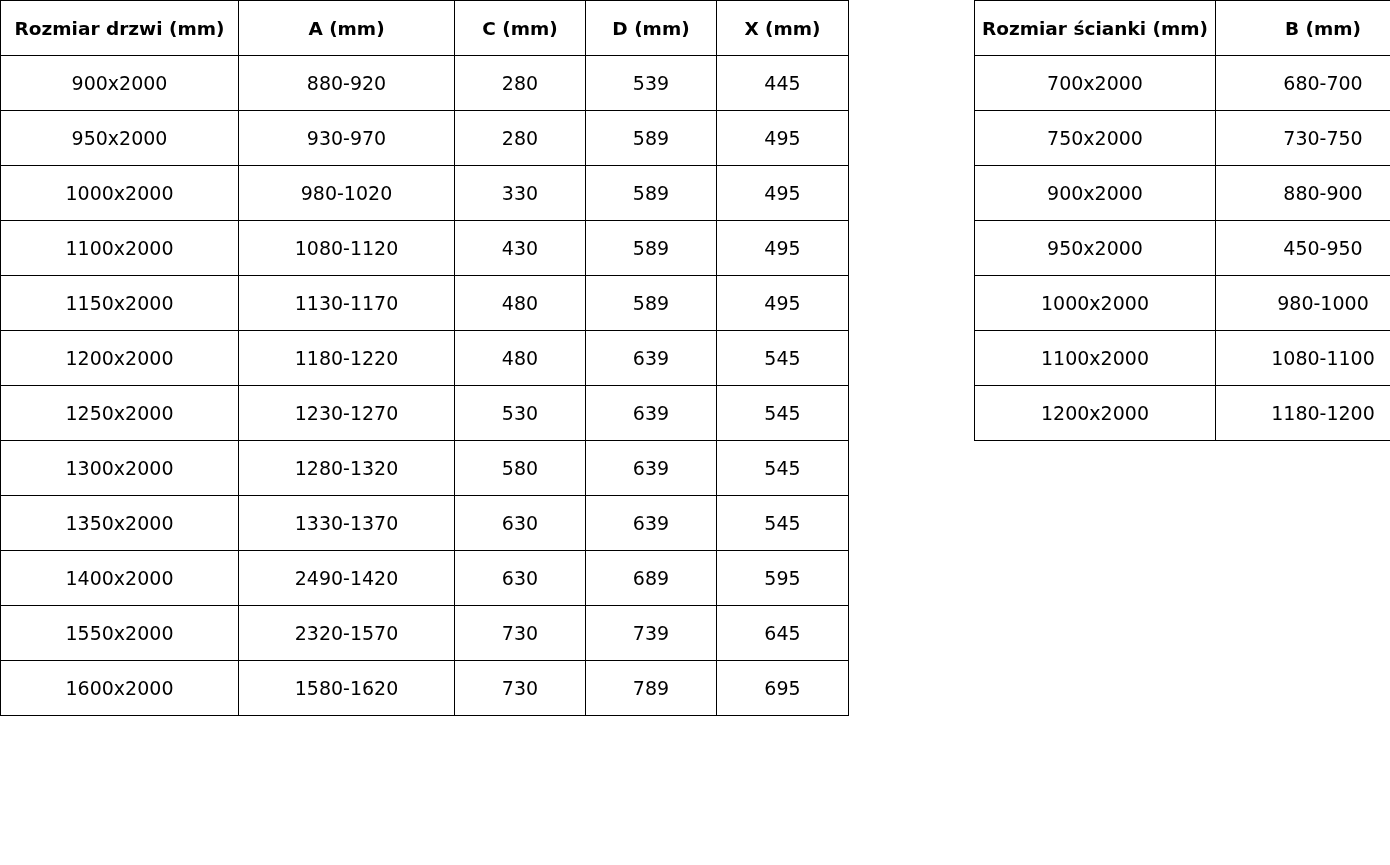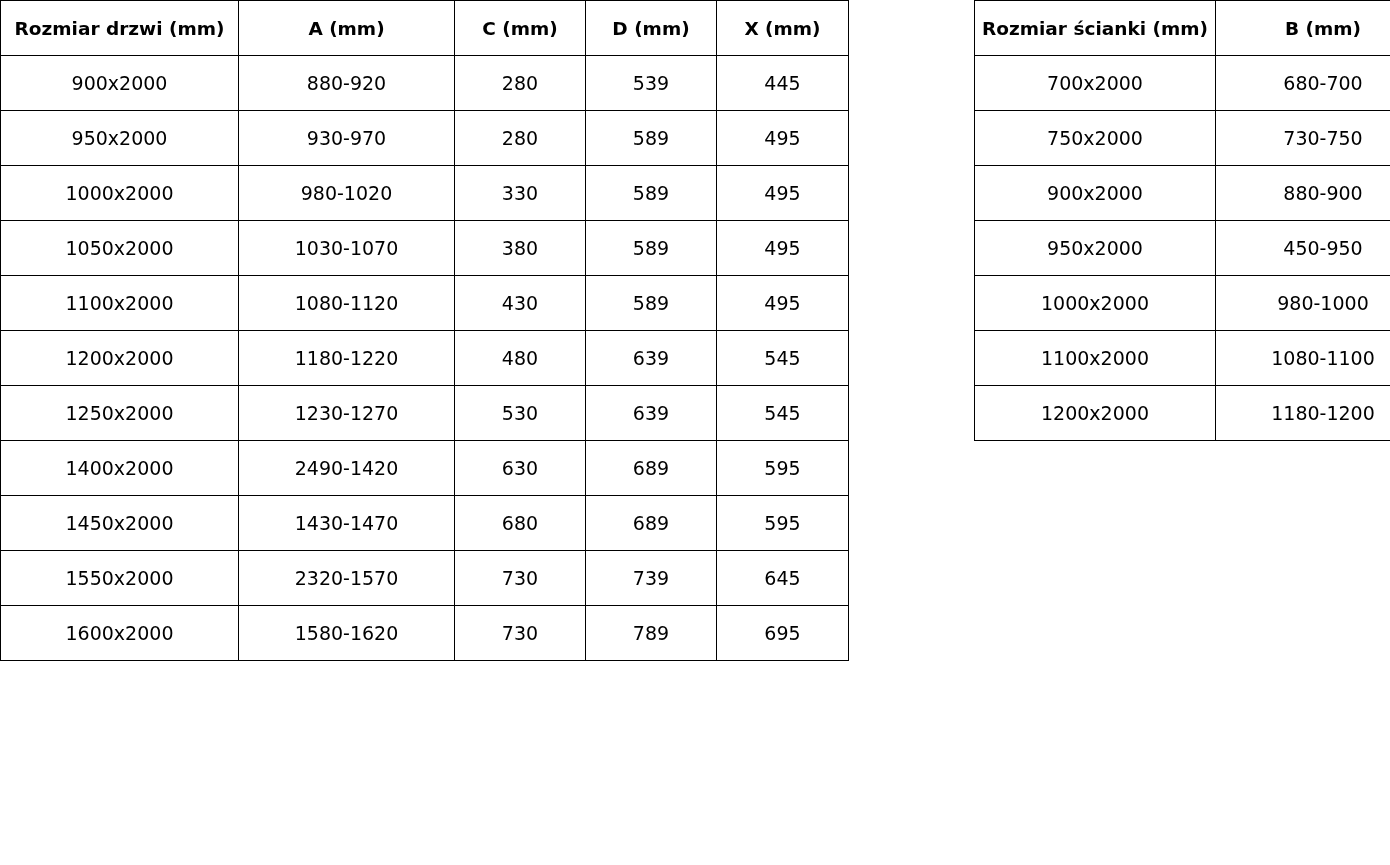--- a/index.html
+++ b/index.html
@@ -102,58 +102,65 @@
         <td>495</td>
       </tr>
       <tr>
         <td>1000x2000</td>
         <td>980-1020</td>
         <td>330</td>
         <td>589</td>
         <td>495</td>
       </tr>
       <tr>
-        <td>1050x2000</td>
-        <td>1030-1070</td>
-        <td>380</td>
-        <td>589</td>
-        <td>495</td>
-      </tr>
-      <tr>
         <td>1100x2000</td>
         <td>1080-1120</td>
         <td>430</td>
         <td>589</td>
         <td>495</td>
       </tr>
       <tr>
+        <td>1150x2000</td>
+        <td>1130-1170</td>
+        <td>480</td>
+        <td>589</td>
+        <td>495</td>
+      </tr>
+      <tr>
         <td>1200x2000</td>
         <td>1180-1220</td>
         <td>480</td>
         <td>639</td>
         <td>545</td>
       </tr>
       <tr>
         <td>1250x2000</td>
         <td>1230-1270</td>
         <td>530</td>
         <td>639</td>
         <td>545</td>
       </tr>
       <tr>
+        <td>1300x2000</td>
+        <td>1280-1320</td>
+        <td>580</td>
+        <td>639</td>
+        <td>545</td>
+      </tr>
+      <tr>
+        <td>1350x2000</td>
+        <td>1330-1370</td>
+        <td>630</td>
+        <td>639</td>
+        <td>545</td>
+      </tr>
+      <tr>
         <td>1400x2000</td>
         <td>2490-1420</td>
         <td>630</td>
-        <td>689</td>
-        <td>595</td>
-      </tr>
-      <tr>
-        <td>1450x2000</td>
-        <td>1430-1470</td>
-        <td>680</td>
         <td>689</td>
         <td>595</td>
       </tr>
       <tr>
         <td>1550x2000</td>
         <td>2320-1570</td>
         <td>730</td>
         <td>739</td>
         <td>645</td>
       </tr>

